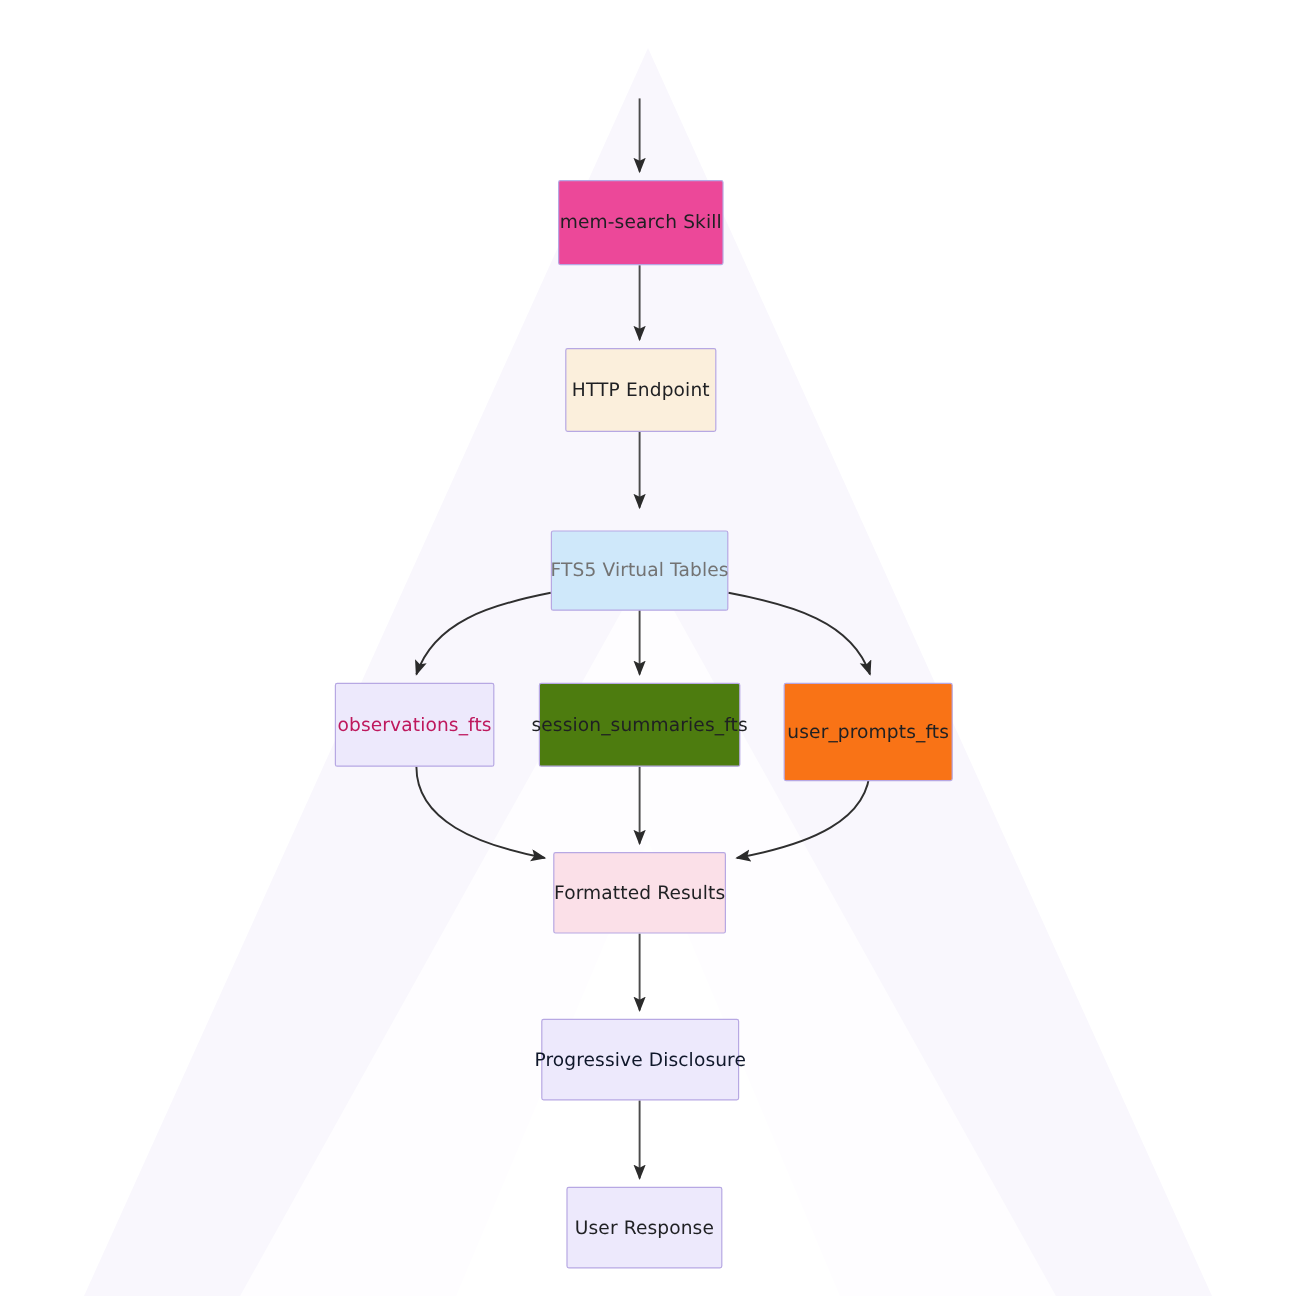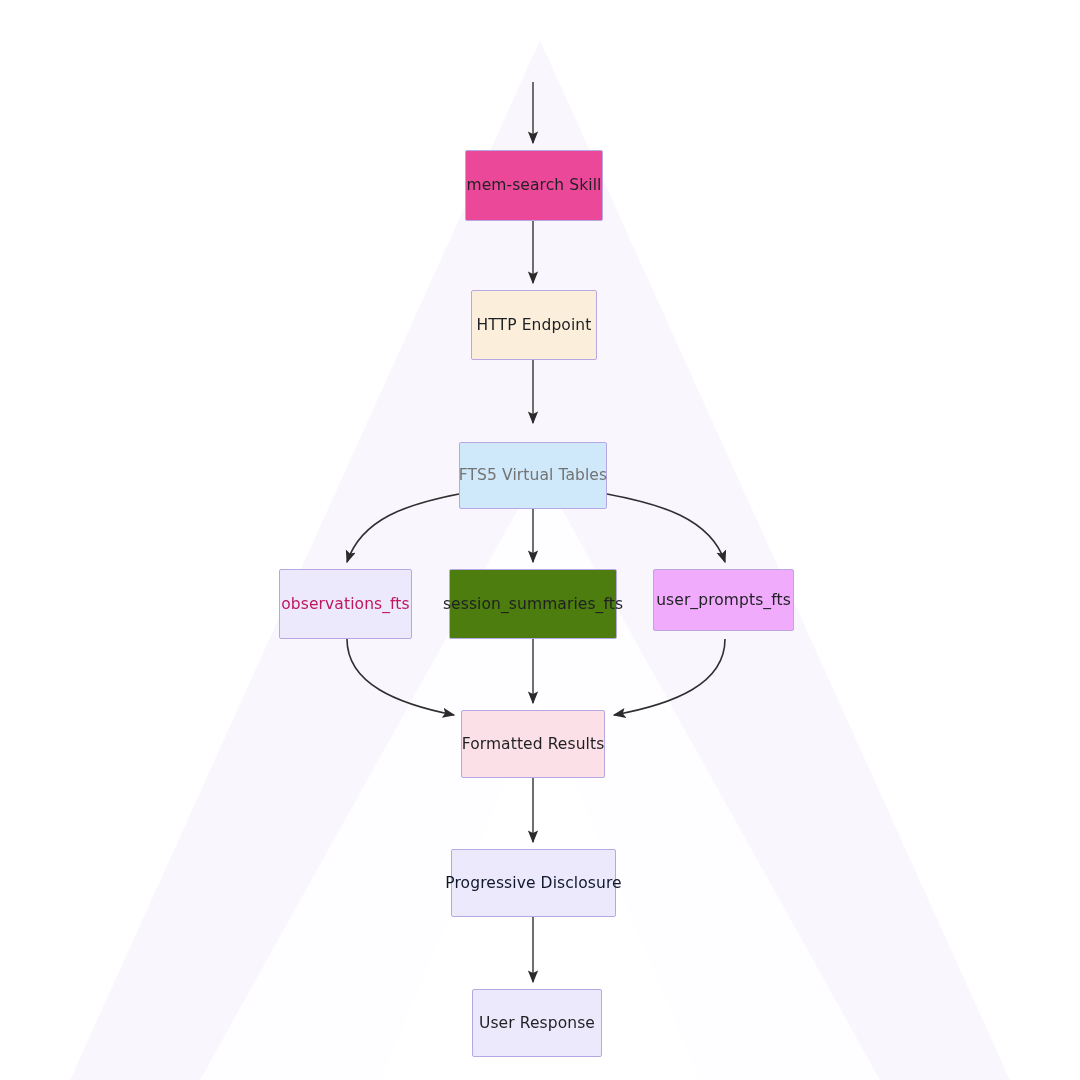--- a/index.html
+++ b/index.html
@@ -80,18 +80,18 @@
       <path d="M 533,778 L 533,842"></path>
       <path d="M 533,917 L 533,982"></path>
     </g>
   </svg>
 
   <div class="node" style="left: 465px; top: 150px; width: 138px; height: 71px; background: #ec4899; border-color: rgb(183, 168, 227); color: rgb(31, 32, 35);">mem-search Skill</div>
   <div class="node" style="left: 471px; top: 290px; width: 126px; height: 70px; background: rgb(251, 239, 220); border-color: rgb(183, 168, 227); color: rgb(31, 32, 35);">HTTP Endpoint</div>
   <div class="node" style="left: 459px; top: 430px; width: 148px; height: 67px; background: rgb(207, 232, 250); border-color: rgb(183, 168, 227); color: #737373; margin-top: 12px;">FTS5 Virtual Tables</div>
   <div class="node" style="left: 279px; top: 569px; width: 133px; height: 70px; background: rgb(237, 233, 252); border-color: rgb(183, 168, 227); color: #be185d;">observations_fts</div>
   <div class="node" style="left: 449px; top: 569px; width: 168px; height: 70px; background: #4d7c0f; border-color: rgb(183, 168, 227); color: rgb(31, 32, 35);">session_summaries_fts</div>
-  <div class="node" style="left: 653px; top: 569px; width: 141px; height: 62px; background: #f0abfc; border-color: rgb(183, 168, 227); color: rgb(31, 32, 35);">user_prompts_fts</div>
+  <div class="node" style="left: 653px; top: 569px; width: 141px; height: 82px; background: #f97316; border-color: rgb(183, 168, 227); color: rgb(31, 32, 35);">user_prompts_fts</div>
   <div class="node" style="left: 461px; top: 710px; width: 144px; height: 68px; background: rgb(251, 224, 232); border-color: rgb(183, 168, 227); color: rgb(31, 32, 35);">Formatted Results</div>
   <div class="node" style="left: 451px; top: 849px; width: 165px; height: 68px; background: rgb(237, 233, 252); border-color: rgb(183, 168, 227); color: #0f172a;">Progressive Disclosure</div>
   <div class="node" style="left: 472px; top: 989px; width: 130px; height: 68px; background: rgb(237, 233, 252); border-color: rgb(183, 168, 227); color: rgb(31, 32, 35);">User Response</div>
 
 </div>
 
 </body></html>

